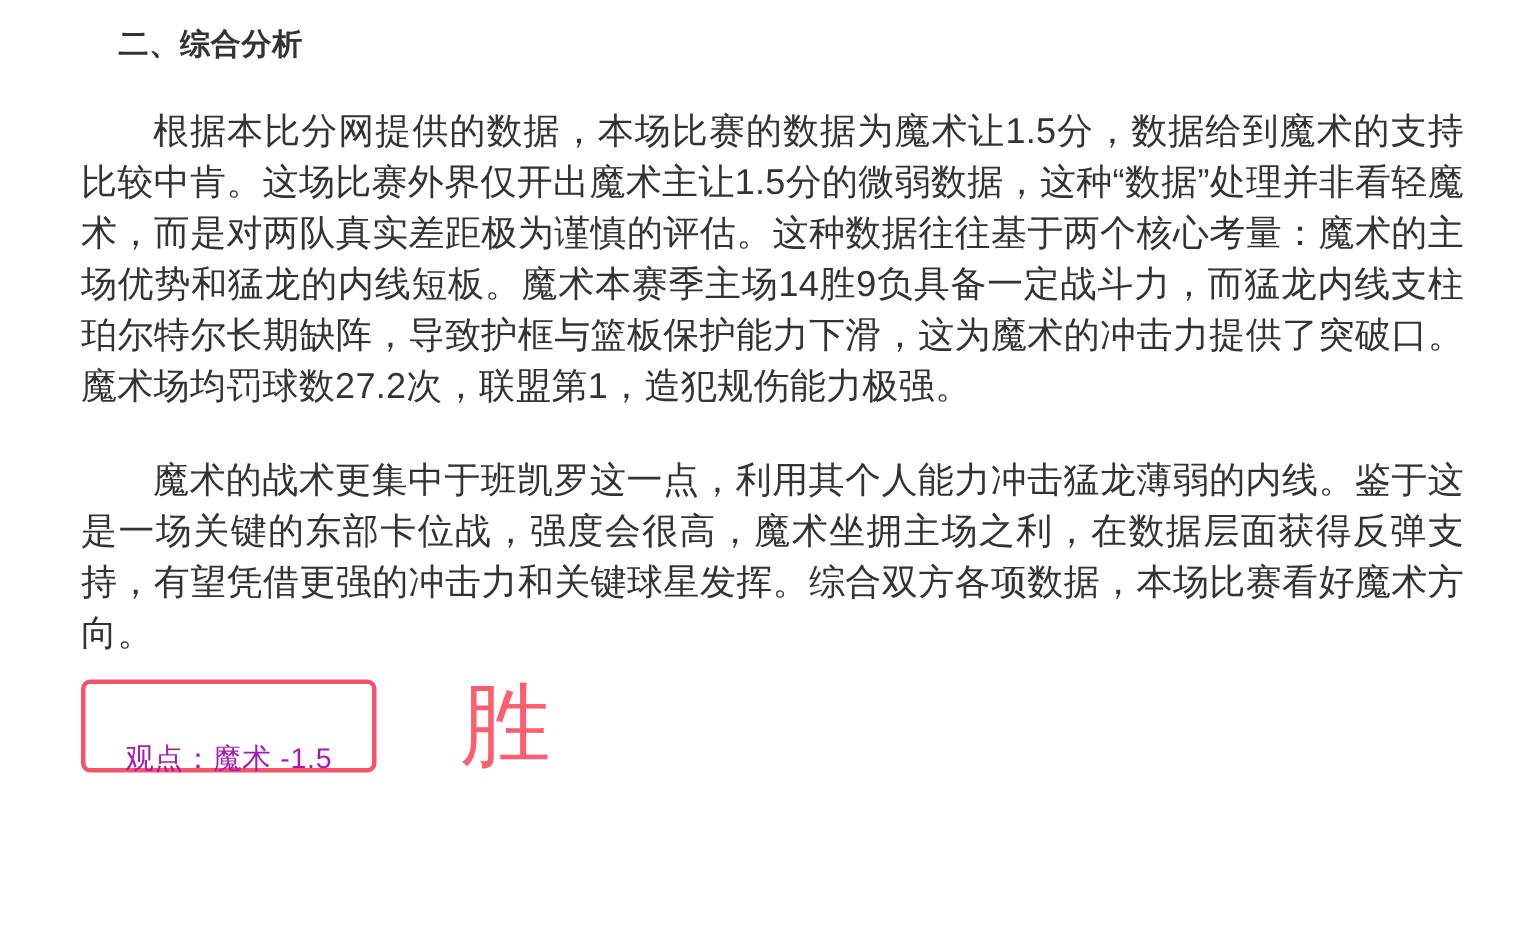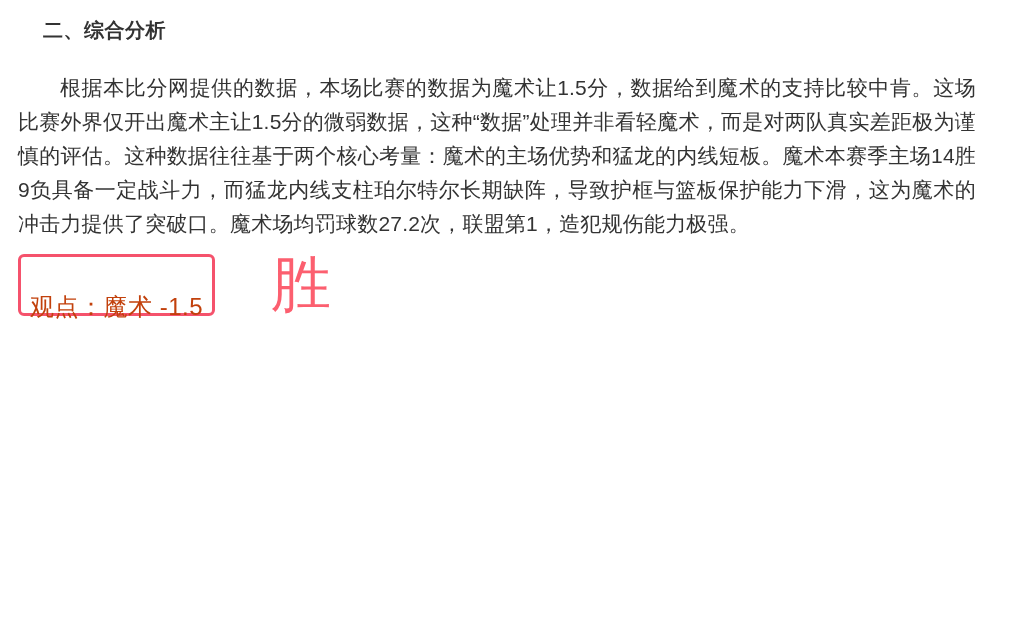--- a/index.html
+++ b/index.html
@@ -9,33 +9,33 @@
     background: #ffffff;
   }
   body {
     width: 1014px;
     height: 624px;
     overflow: hidden;
     font-family: "Liberation Sans", "DejaVu Sans", sans-serif;
     color: #333333;
   }
   .article {
-    padding: 18px 38px 0 18px;
+    padding: 18px 38px 0 54px;
   }
   .section-heading {
     margin: 0 0 0 25px;
     font-size: 20px;
     font-weight: bold;
     color: #333333;
     letter-spacing: 0.5px;
     line-height: 24px;
   }
   .para {
     margin: 29px 0 0 0;
-    font-size: 21px;
+    font-size: 24px;
     line-height: 34px;
     text-indent: 2em;
     text-align: justify;
     color: #333333;
     letter-spacing: 0.2px;
   }
   .verdict-row {
     margin-top: 13px;
     display: flex;
     align-items: center;
@@ -45,42 +45,43 @@
     height: 62px;
     border: 3px solid #f5526c;
     border-radius: 6px;
     background: #ffffff;
     display: flex;
     align-items: center;
     justify-content: center;
     flex-shrink: 0;
   }
   .verdict-label {
-    font-size: 24px;
-    color: #c2410c;
+    font-size: 19px;
+    color: #a21caf;
     letter-spacing: 0.5px;
     margin-top: 44px;
   }
   .result-stamp {
     margin-left: 56px;
     font-size: 60px;
     line-height: 62px;
     color: #fc5f6f;
     font-weight: 400;
   }
 </style>
 </head>
 <body>
 
 <div class="article">
   <h3 class="section-heading">二、综合分析</h3>
 
   <p class="para">根据本比分网提供的数据，本场比赛的数据为魔术让1.5分，数据给到魔术的支持比较中肯。这场比赛外界仅开出魔术主让1.5分的微弱数据，这种“数据”处理并非看轻魔术，而是对两队真实差距极为谨慎的评估。这种数据往往基于两个核心考量：魔术的主场优势和猛龙的内线短板。魔术本赛季主场14胜9负具备一定战斗力，而猛龙内线支柱珀尔特尔长期缺阵，导致护框与篮板保护能力下滑，这为魔术的冲击力提供了突破口。魔术场均罚球数27.2次，联盟第1，造犯规伤能力极强。</p>
 
 
+  <p class="para">魔术的战术更集中于班凯罗这一点，利用其个人能力冲击猛龙薄弱的内线。鉴于这是一场关键的东部卡位战，强度会很高，魔术坐拥主场之利，在数据层面获得反弹支持，有望凭借更强的冲击力和关键球星发挥。综合双方各项数据，本场比赛看好魔术方向。</p>
 
   <div class="verdict-row">
     <div class="verdict-box">
       <span class="verdict-label">观点：魔术 -1.5</span>
     </div>
     <div class="result-stamp">胜</div>
   </div>
 </div>
 
 </body></html>

